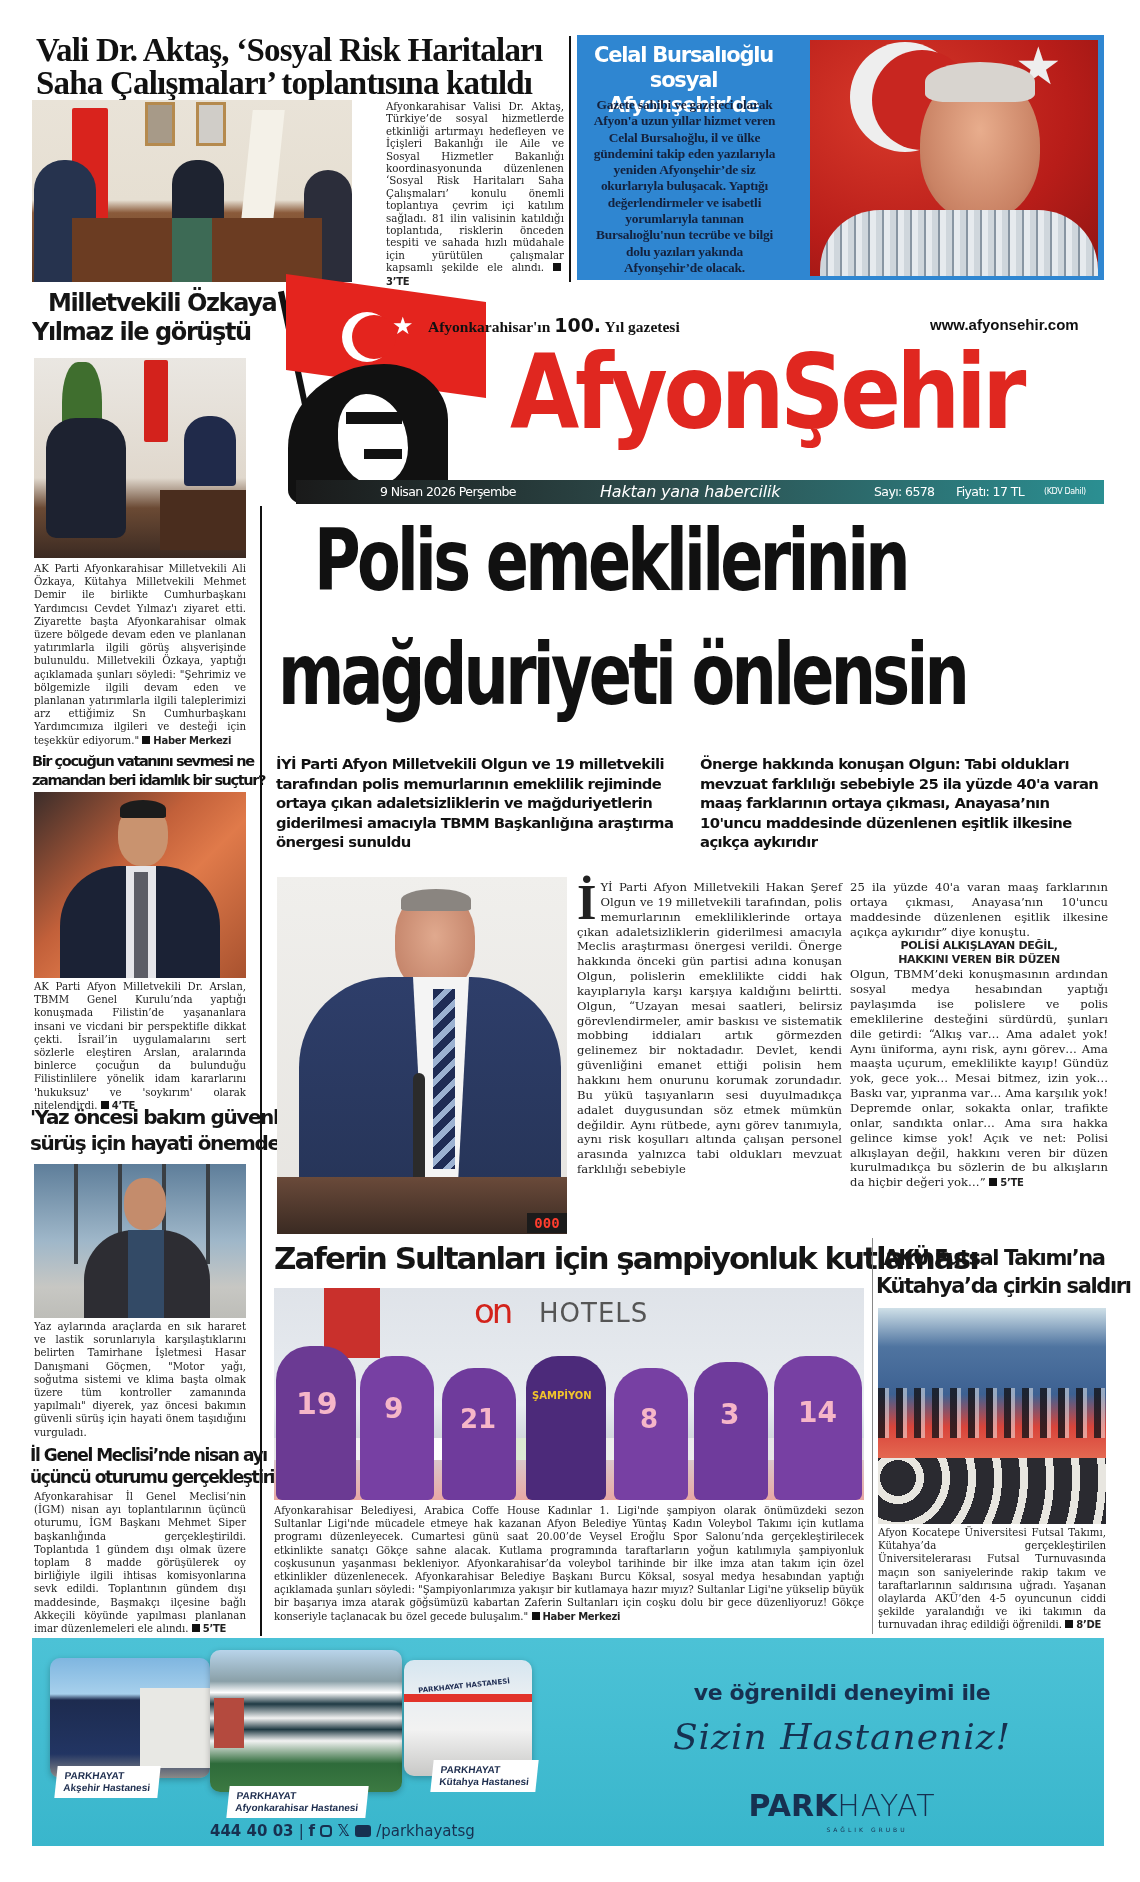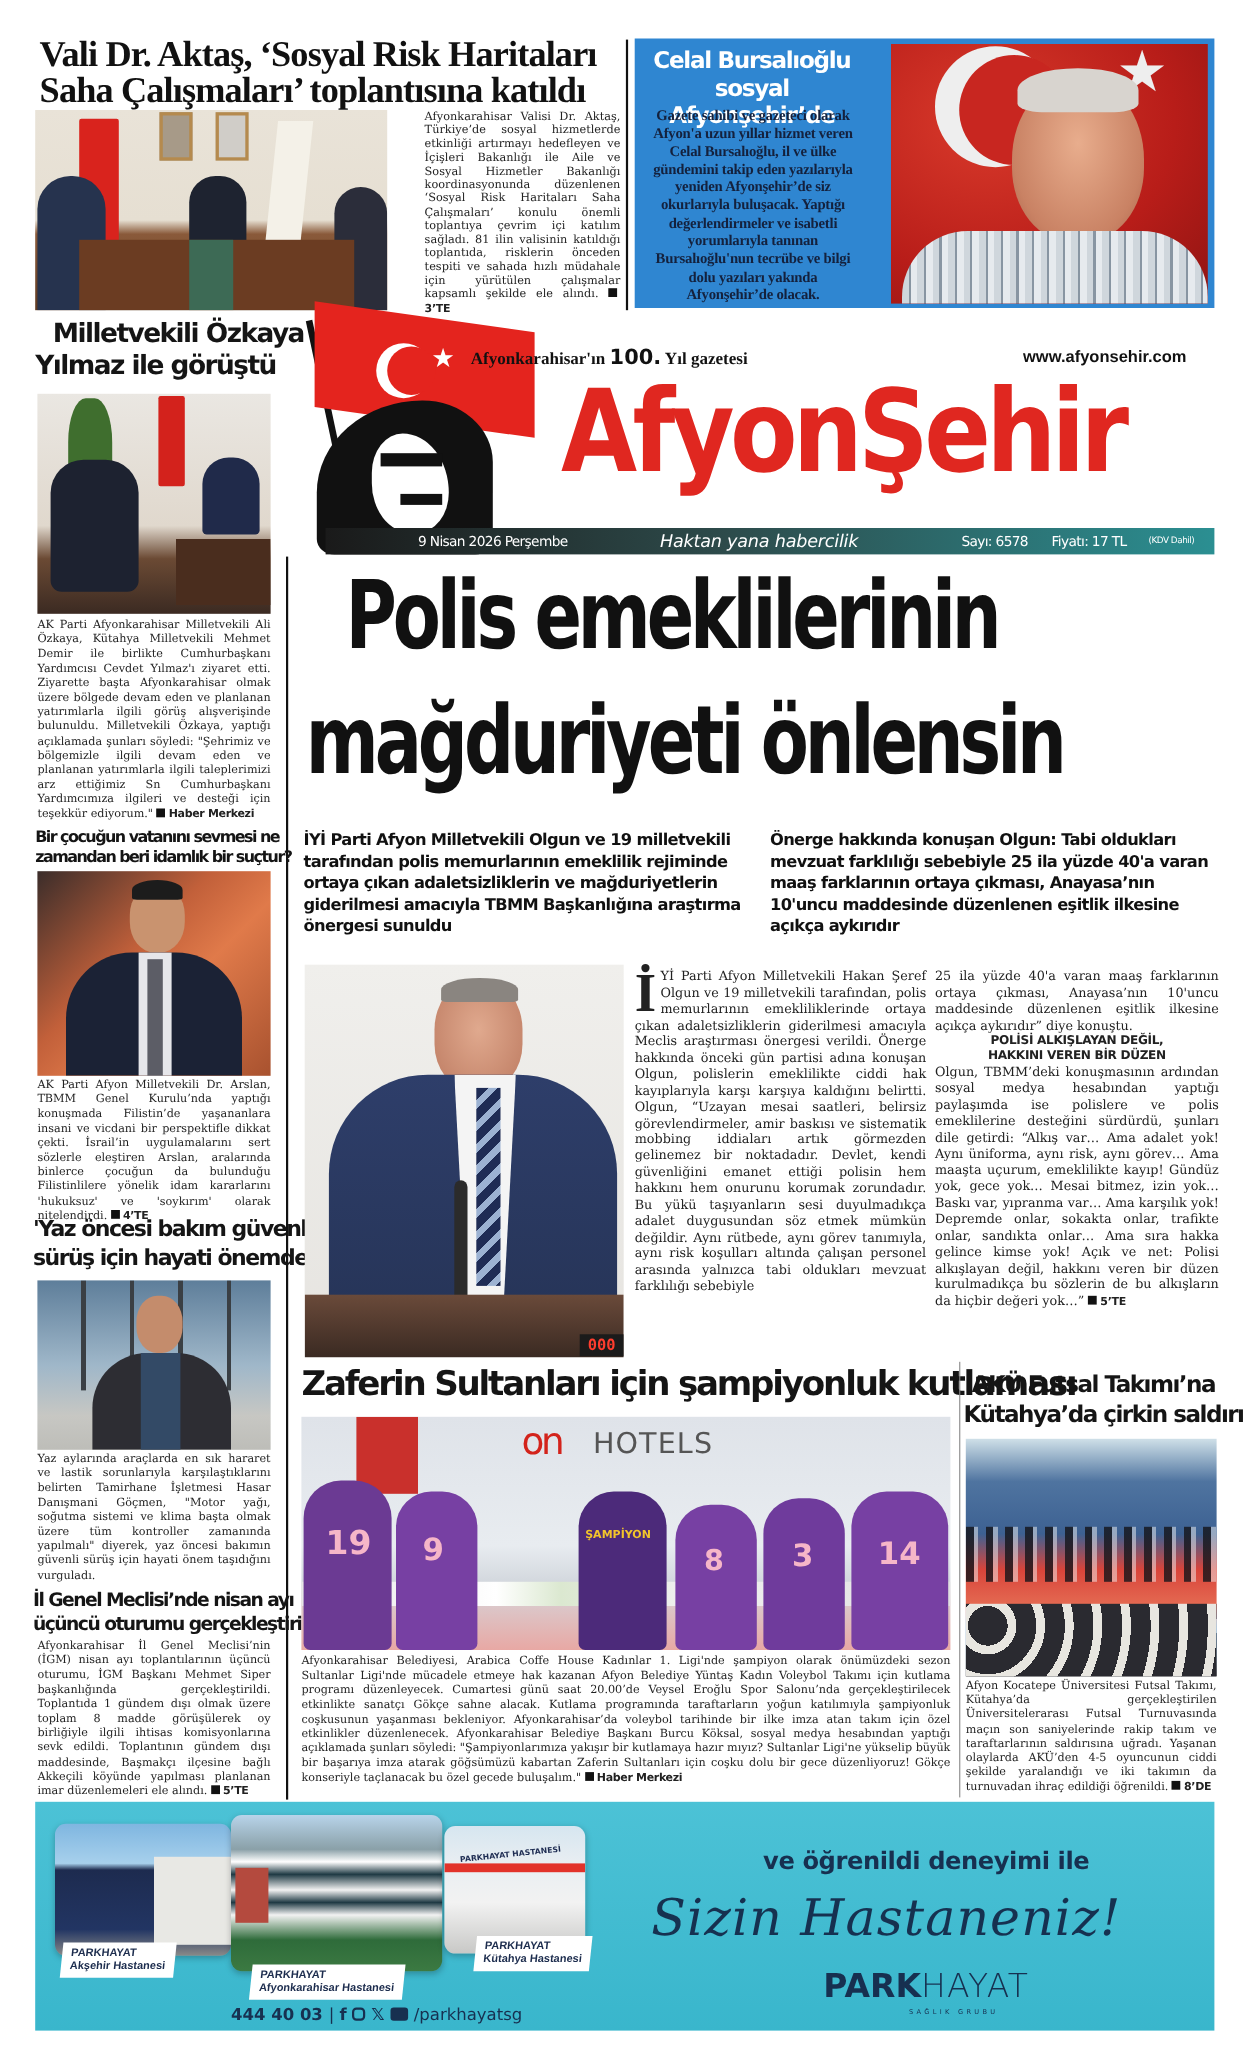--- a/index.html
+++ b/index.html
@@ -35,21 +35,21 @@
   .side-head { font-family: "DejaVu Sans", sans-serif; font-weight: bold; color: #151515; letter-spacing: -1.4px; text-align: center; white-space: nowrap; }
 
   .dropcap { float: left; font-family: "Liberation Serif", serif; font-weight: bold; font-size: 50px; line-height: 40px; margin: 2px 4px 0 0; }
   .inter-head { font-family: "DejaVu Sans", sans-serif; font-weight: bold; font-size: 11px; line-height: 14px; text-align: center; letter-spacing: -0.3px; }
 
   
   .ad { background: linear-gradient(180deg, #4cc2d6 0%, #39b6cc 100%); }
   .ad-card { position: absolute; background: #fff; border-radius: 10px; box-shadow: 0 2px 6px rgba(0,0,0,0.25); overflow: hidden; }
   .ad-label { position: absolute; background: #fff; font-family: "Liberation Sans", sans-serif; font-weight: bold; color: #1d2d4e; font-size: 10px; line-height: 12px; padding: 4px 8px; transform: skewX(-6deg); }
   .ad-title { font-family: "DejaVu Sans", sans-serif; font-weight: bold; color: #173050; font-size: 22px; line-height: 30px; text-align: center; letter-spacing: -0.4px; }
-  .ad-script { font-family: "DejaVu Serif", serif; font-style: italic; color: #163150; font-size: 46px; letter-spacing: 1px; text-align: left; }
+  .ad-script { font-family: "DejaVu Serif", serif; font-style: italic; color: #163150; font-size: 36px; letter-spacing: 1px; text-align: center; }
   .ad-brand { font-family: "DejaVu Sans", sans-serif; color: #173050; font-size: 30px; letter-spacing: 1px; text-align: center; }
   .ad-contact { font-family: "DejaVu Sans", sans-serif; font-weight: bold; color: #173050; font-size: 15px; white-space: nowrap; }
 </style>
 </head>
 <body>
 
 <div class="abs top-head" style="left:36px; top:33px;">Vali Dr. Aktaş, ‘Sosyal Risk Haritaları</div>
 <div class="abs top-head" style="left:36px; top:66px;">Saha Çalışmaları’ toplantısına katıldı</div>
 
 <div class="photo" style="left:32px; top:100px; width:320px; height:182px; background: linear-gradient(180deg,#e9e3d8 0%,#e6dfd2 55%,#8a5a3a 62%,#5e3a22 100%);">
@@ -198,20 +198,23 @@
   <div class="abs" style="left:200px; top:6px; color:#d3231b; font-family:'DejaVu Sans',sans-serif; font-weight:normal; font-size:34px; line-height:34px; letter-spacing:-3px;">on</div>
   <div class="abs" style="left:265px; top:12px; color:#555; font-family:'DejaVu Sans',sans-serif; font-size:26px; line-height:26px; letter-spacing:1px;">HOTELS</div>
   <div class="abs" style="left:0; top:150px; width:590px; height:22px; background: linear-gradient(90deg,#e6e6e6 0%,#ffffff 30%,#dbe8d0 40%,#f0f0f0 60%,#e0e0e0 100%);"></div>
 
   <div class="abs" style="left:2px;  top:58px; width:80px; height:154px; background:#6b3a93; border-radius:34px 34px 6px 6px;">
       <span style="position:absolute; left:20px; top:40px; color:#f6b6c8; font-family:'DejaVu Sans',sans-serif; font-weight:bold; font-size:30px;">19</span>
     </div>
   <div class="abs" style="left:86px; top:68px; width:74px; height:144px; background:#7740a3; border-radius:32px 32px 6px 6px;">
       <span style="position:absolute; left:24px; top:36px; color:#f6b6c8; font-family:'DejaVu Sans',sans-serif; font-weight:bold; font-size:28px;">9</span>
     </div>
+  <div class="abs" style="left:168px; top:80px; width:74px; height:132px; background:#6f3b9c; border-radius:32px 32px 6px 6px;">
+      <span style="position:absolute; left:18px; top:36px; color:#f6b6c8; font-family:'DejaVu Sans',sans-serif; font-weight:bold; font-size:26px;">21</span>
+    </div>
   <div class="abs" style="left:252px; top:68px; width:80px; height:144px; background:#4c2a7a; border-radius:32px 32px 6px 6px;">
       <span style="position:absolute; left:6px; top:34px; color:#f2c42b; font-family:'DejaVu Sans',sans-serif; font-weight:bold; font-size:10px;">ŞAMPİYON</span>
     </div>
   <div class="abs" style="left:340px; top:80px; width:74px; height:132px; background:#7740a3; border-radius:32px 32px 6px 6px;">
       <span style="position:absolute; left:26px; top:36px; color:#f6b6c8; font-family:'DejaVu Sans',sans-serif; font-weight:bold; font-size:26px;">8</span>
     </div>
   <div class="abs" style="left:420px; top:74px; width:74px; height:138px; background:#6f3b9c; border-radius:32px 32px 6px 6px;">
       <span style="position:absolute; left:26px; top:36px; color:#f6b6c8; font-family:'DejaVu Sans',sans-serif; font-weight:bold; font-size:28px;">3</span>
     </div>
   <div class="abs" style="left:500px; top:68px; width:88px; height:144px; background:#7740a3; border-radius:32px 32px 6px 6px;">

